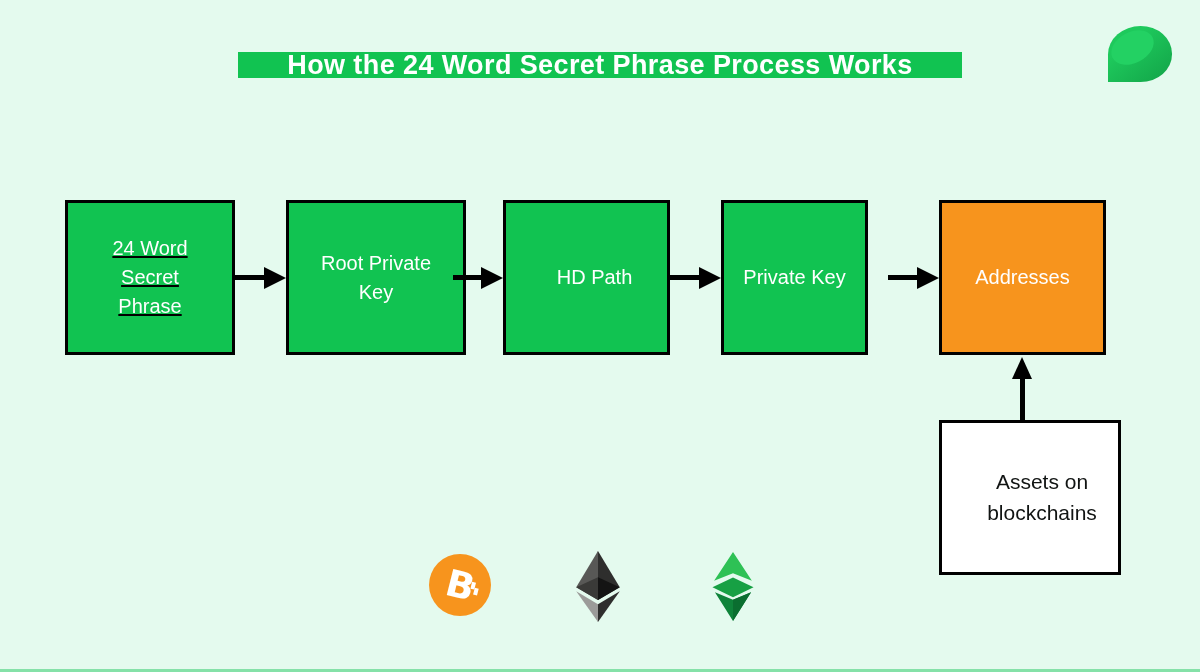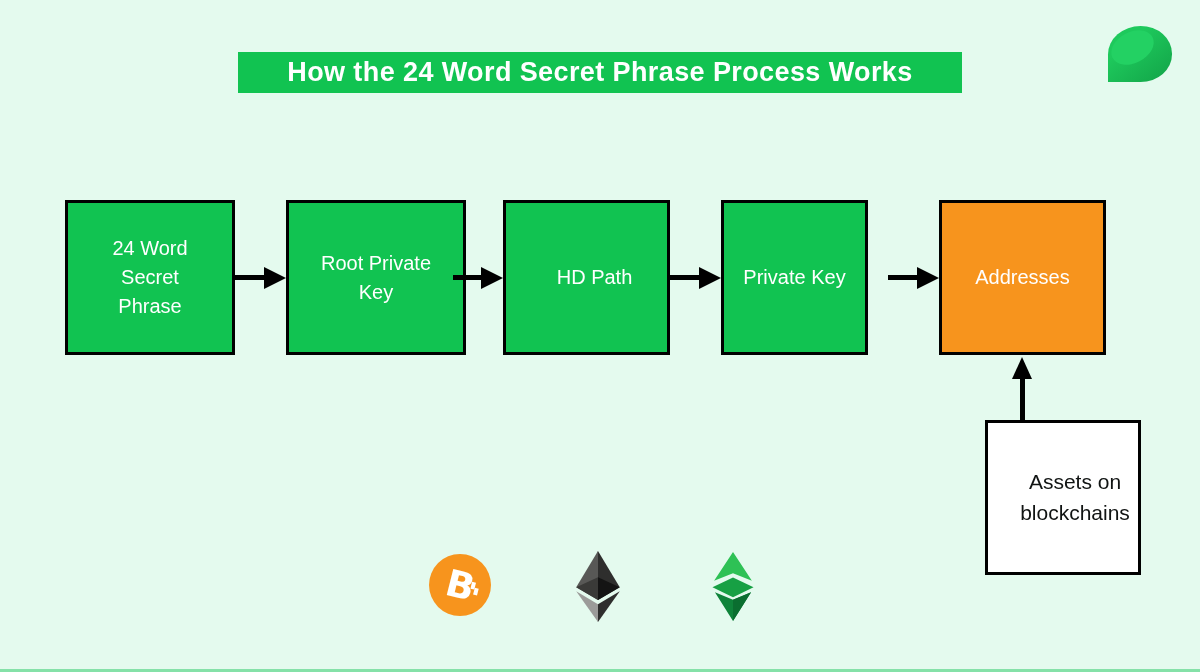--- a/index.html
+++ b/index.html
@@ -5,21 +5,21 @@
   * { margin:0; padding:0; box-sizing:border-box; }
   html,body { background:#e4faee; }
   .stage {
     position:relative; width:1200px; height:672px;
     background:#e4faee; overflow:hidden;
     font-family:"Liberation Sans", sans-serif;
   }
 
   
   .title-banner {
-    position:absolute; left:238px; top:52px; width:724px; height:41px;
+    position:absolute; left:238px; top:52px; width:724px; height:26px;
     background:#11c351; display:flex; align-items:center; justify-content:center;
   }
   .title-banner span {
     color:#ffffff; font-size:27px; font-weight:600; letter-spacing:.4px; white-space:nowrap;
   }
 
   
   .brand-logo {
     position:absolute; left:1108px; top:26px; width:64px; height:56px;
     background:linear-gradient(140deg,#1ec95c 30%,#14a94b 88%);
@@ -88,37 +88,37 @@
 <div class="stage">
 
   <div class="title-banner">
     <span>How the 24 Word Secret Phrase Process Works</span>
   </div>
 
   <div class="brand-logo">
     <div class="face"></div>
   </div>
 
-  <div class="fbox green" style="left:65px; width:170px;">
+  <div class="fbox green" style="left:65px; width:170px;text-decoration:underline;">
     <span class="lbl" style="max-width:112px;">24 Word Secret Phrase</span>
   </div>
   <div class="fbox green" style="left:286px; width:180px;">
     <span class="lbl" style="max-width:132px;">Root Private Key</span>
   </div>
   <div class="fbox green" style="left:503px; width:167px;padding-left:16px;">
     <span class="lbl">HD Path</span>
   </div>
   <div class="fbox green" style="left:721px; width:147px;">
     <span class="lbl">Private Key</span>
   </div>
   <div class="fbox orange" style="left:939px; width:167px;">
     <span class="lbl">Addresses</span>
   </div>
 
-  <div class="fbox white" style="left:985px; width:156px; top:420px;padding-left:24px;">
+  <div class="fbox white" style="left:939px; width:182px; top:420px;padding-left:24px;">
     <span class="lbl" style="max-width:140px;">Assets on blockchains</span>
   </div>
 
   <div class="h-arrow" style="left:235px; width:51px;">
     <div class="line"></div>
     <div class="head"></div>
   </div>
   <div class="h-arrow" style="left:453px; width:50px;">
     <div class="line"></div>
     <div class="head"></div>

